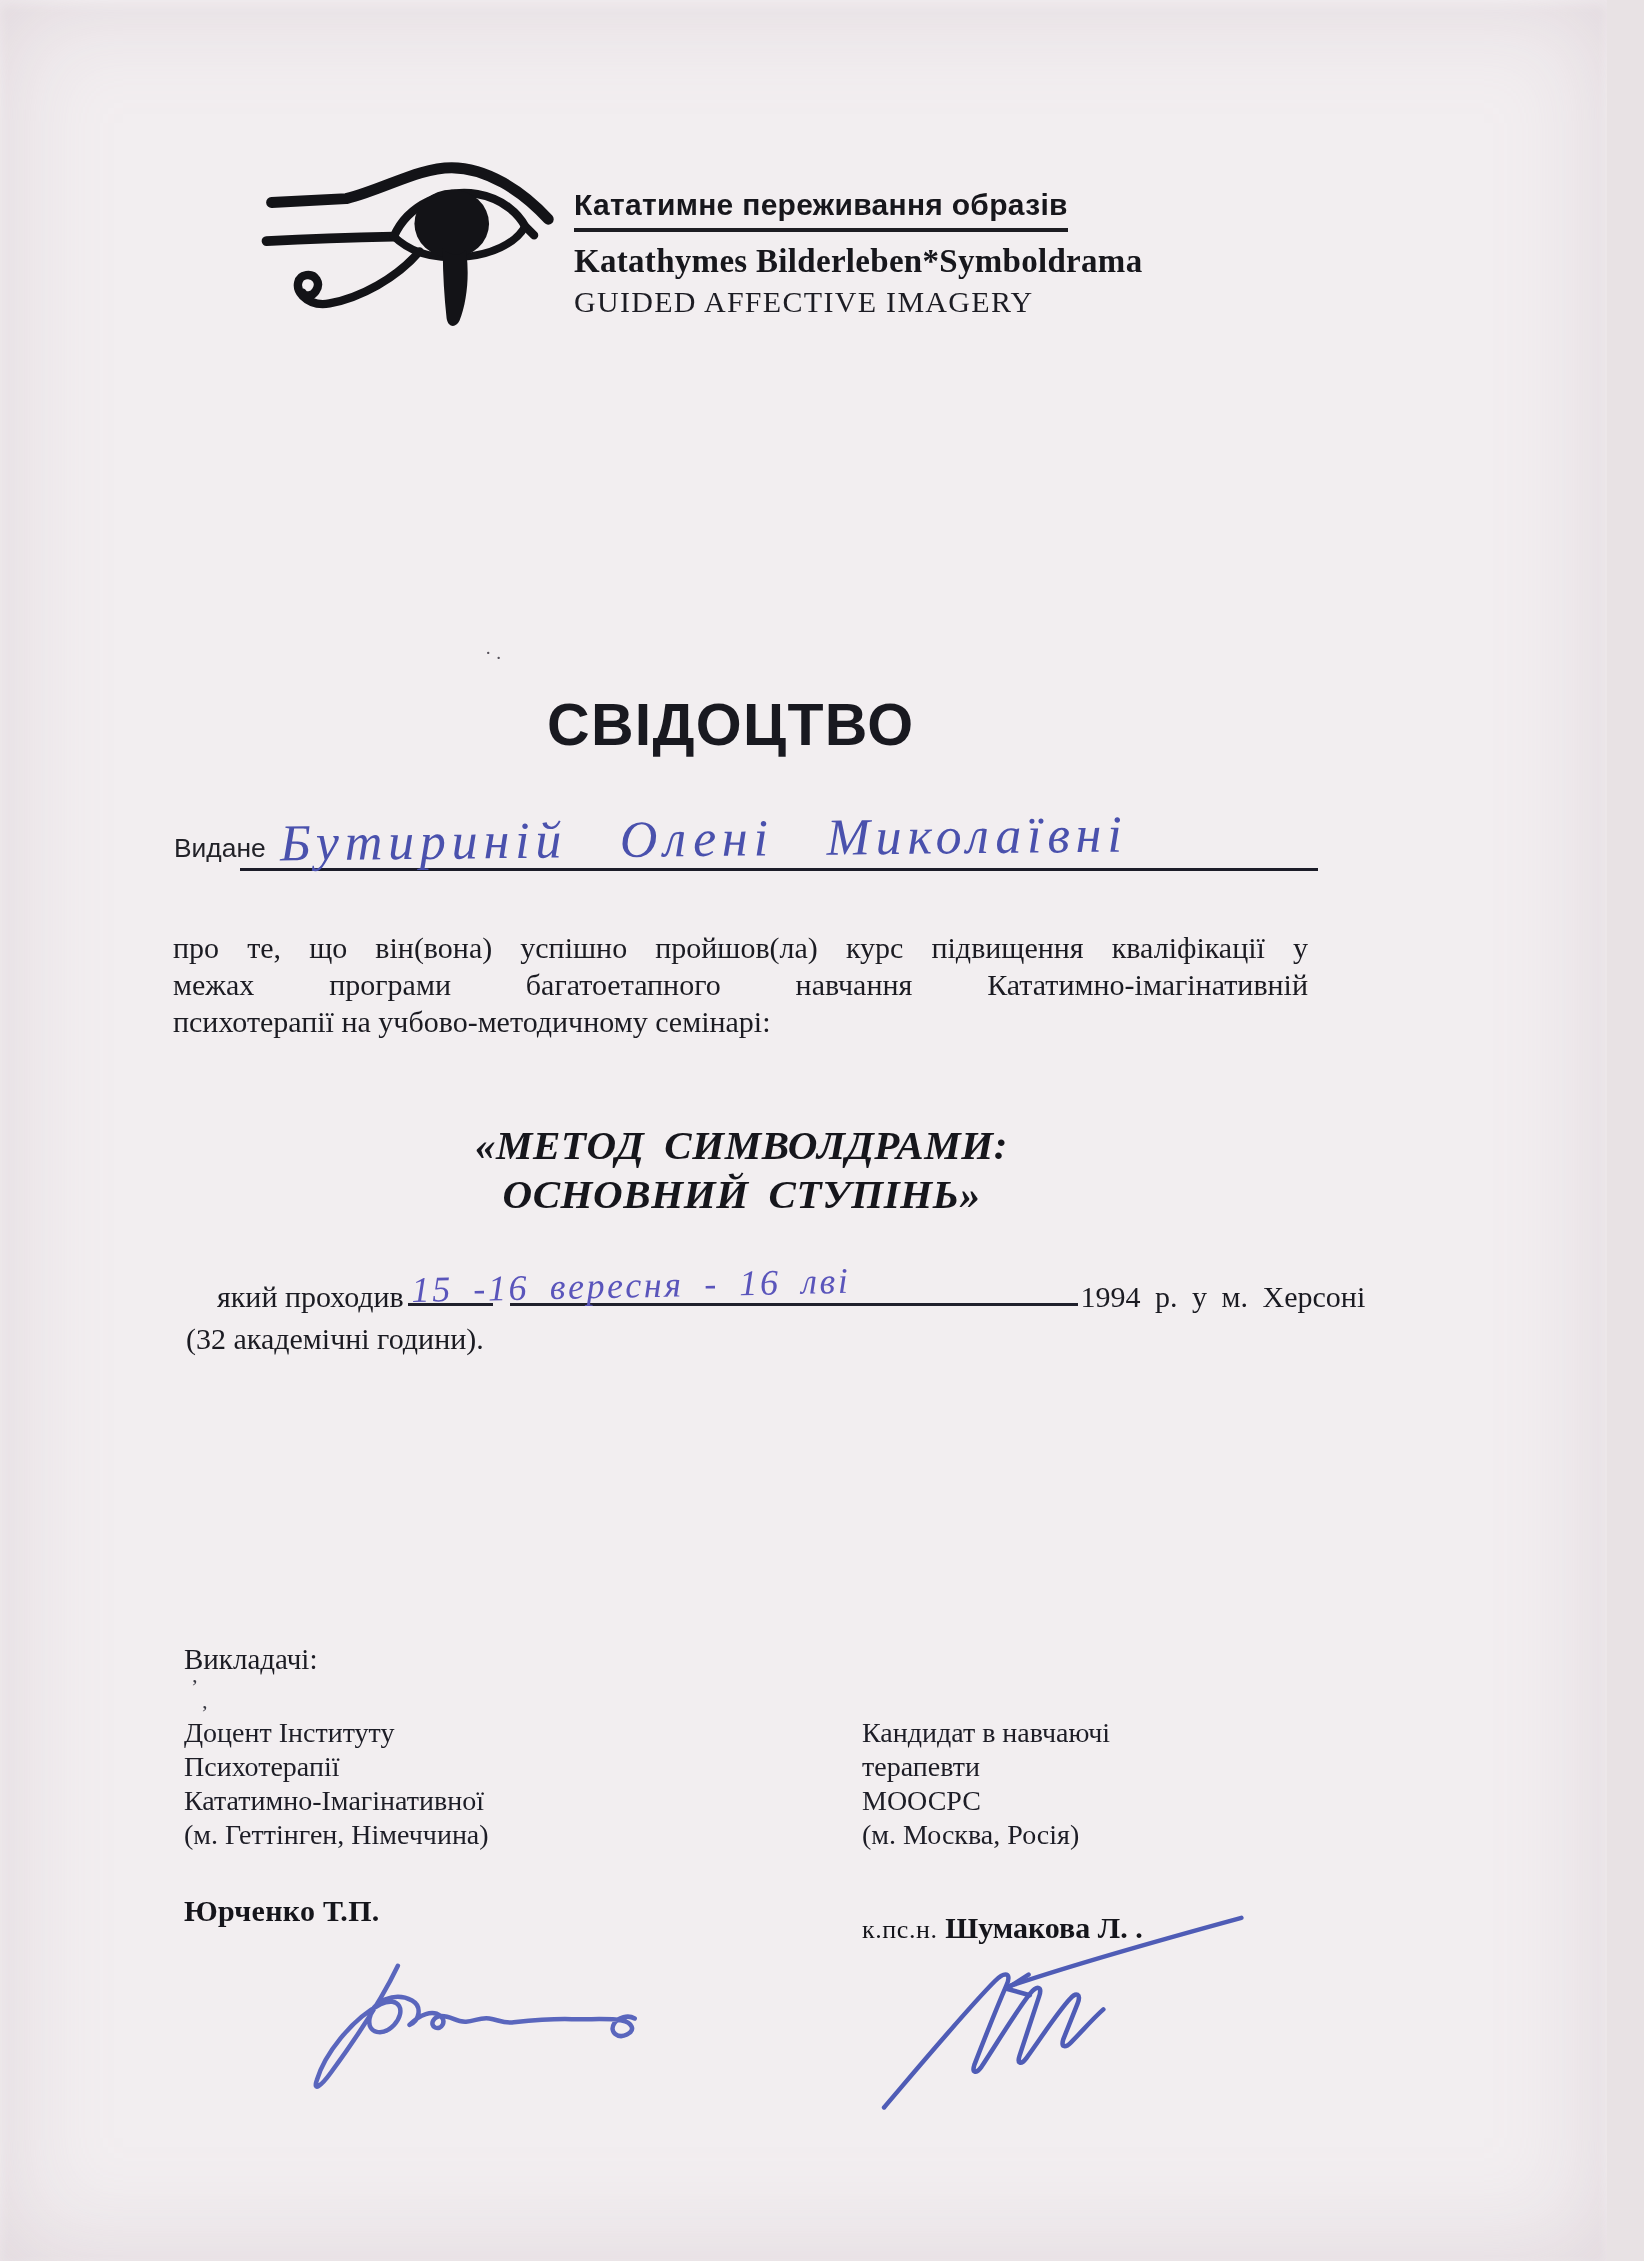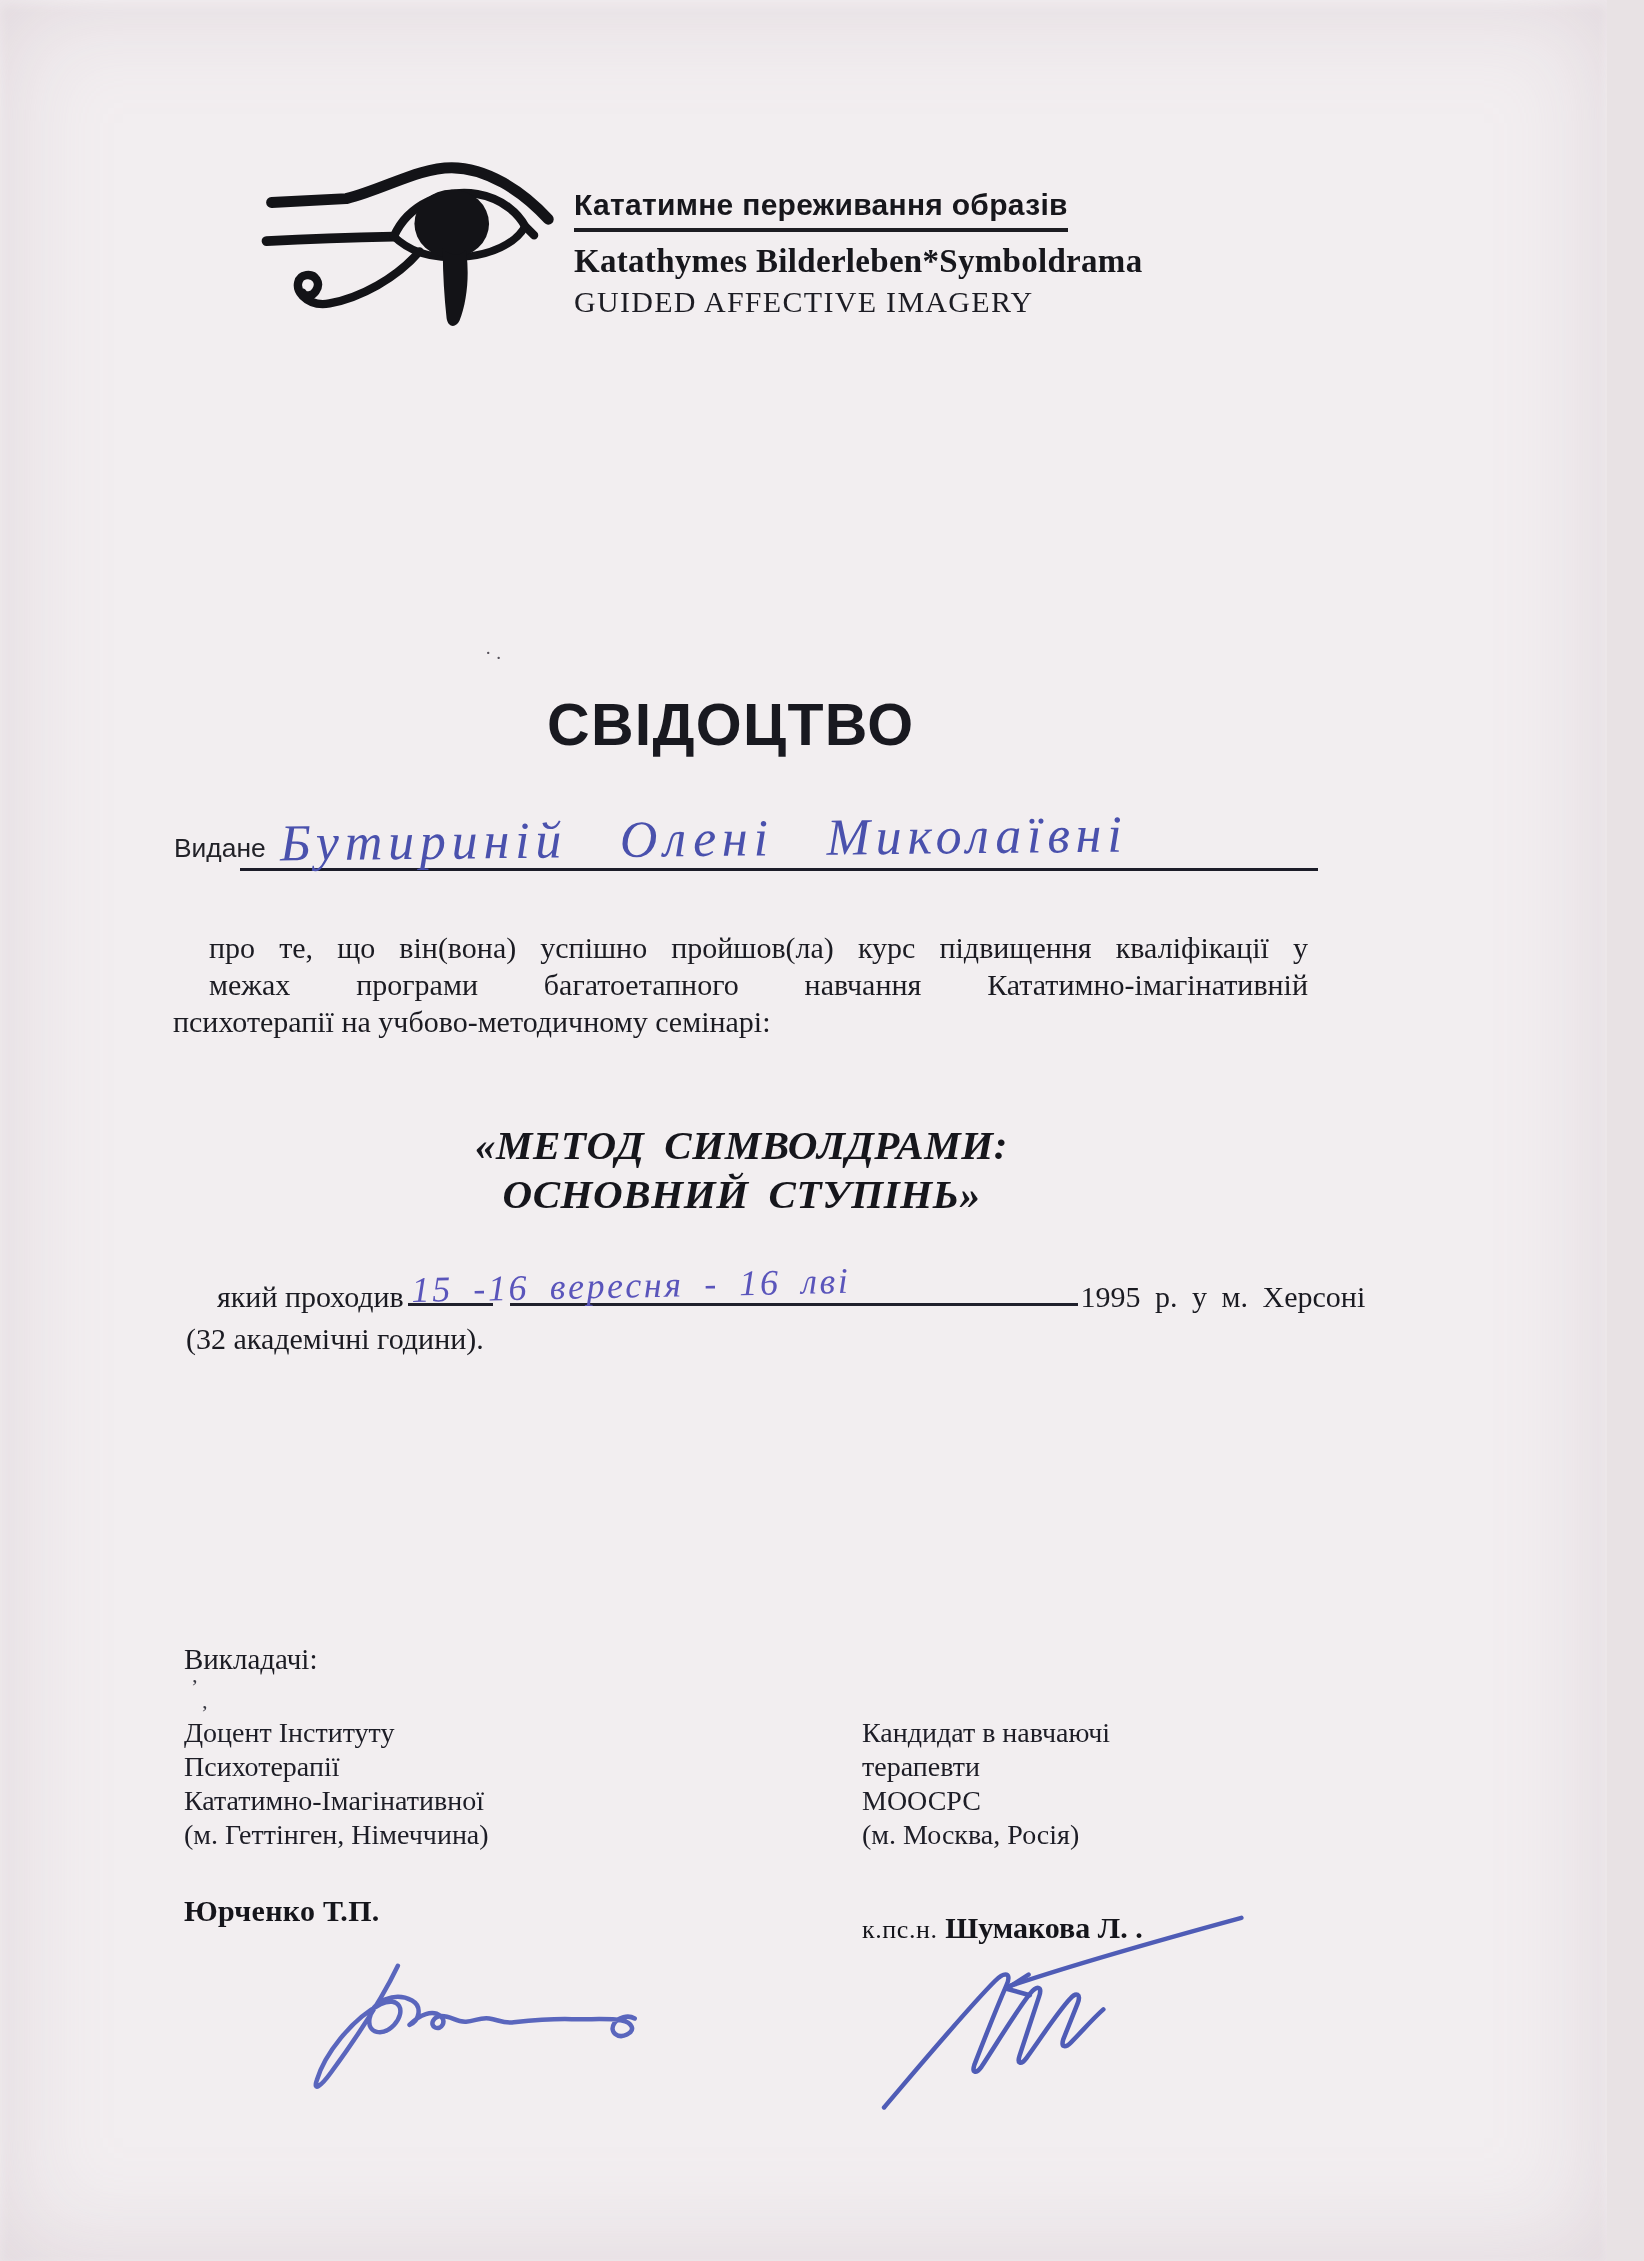--- a/index.html
+++ b/index.html
@@ -25,21 +25,21 @@
   .cert-title{left:547px;top:691px;font-family:"Liberation Sans","DejaVu Sans",sans-serif;
               font-weight:bold;font-size:59px;letter-spacing:1.3px;color:#191920;}
 
   .issued-label{left:174px;top:833px;font-family:"Liberation Sans","DejaVu Sans",sans-serif;font-size:26.4px;color:#222228;}
   .issued-line{left:240px;top:793px;width:1078px;height:75px;border-bottom:3.9px solid #1c1c28;}
   .recipient{position:absolute;left:40px;bottom:0px;white-space:nowrap;
              font-style:italic;font-size:52px;letter-spacing:5.8px;word-spacing:34px;
              color:#4a51ad;transform:rotate(-.6deg);}
 
   .body-par{left:173px;top:929px;width:1135px;font-size:30px;line-height:37px;color:#1b1b22;}
-  .jline{text-align:justify;text-align-last:justify;margin-left:36px;}
+  .jline{text-align:justify;text-align-last:justify;}
 
   .course{left:174px;top:1121px;width:1135px;text-align:center;font-weight:bold;font-style:italic;
           font-size:41px;line-height:49px;word-spacing:9px;letter-spacing:0.6px;color:#16161c;}
 
   .dates-row{left:217px;top:1276px;font-size:30px;color:#1b1b22;white-space:nowrap;}
   .date-underline{display:inline-block;position:relative;width:669px;height:31px;vertical-align:baseline;margin:0 3.9px;}
   .seg{position:absolute;bottom:1.3px;height:0;border-bottom:3.2px solid #20202c;}
   .seg1{left:0;width:85px;}
   .seg2{left:102px;width:568px;}
   .dates-hw{position:absolute;left:3.9px;bottom:-3.9px;white-space:nowrap;font-style:italic;
@@ -107,21 +107,21 @@
 
   <div class="abs course">
     <div>«МЕТОД СИМВОЛДРАМИ:</div>
     <div>ОСНОВНИЙ СТУПІНЬ»</div>
   </div>
 
   <div class="abs dates-row"><span>який проходив</span><span class="date-underline">
         <span class="seg seg1"></span>
         <span class="seg seg2"></span>
         <span class="dates-hw">15 -16 вересня - 16 лві</span>
-      </span><span class="year-place">1995 р. у м. Херсоні</span>
+      </span><span class="year-place">1994 р. у м. Херсоні</span>
   </div>
   <div class="abs hours">(32 академічні години).</div>
 
   <div class="abs teachers-h">Викладачі:</div>
 
   <div class="abs col col-l">
     <span>Доцент Інституту</span>
     <span>Психотерапії</span>
     <span>Кататимно-Імагінативної</span>
     <span>(м. Геттінген, Німеччина)</span>

